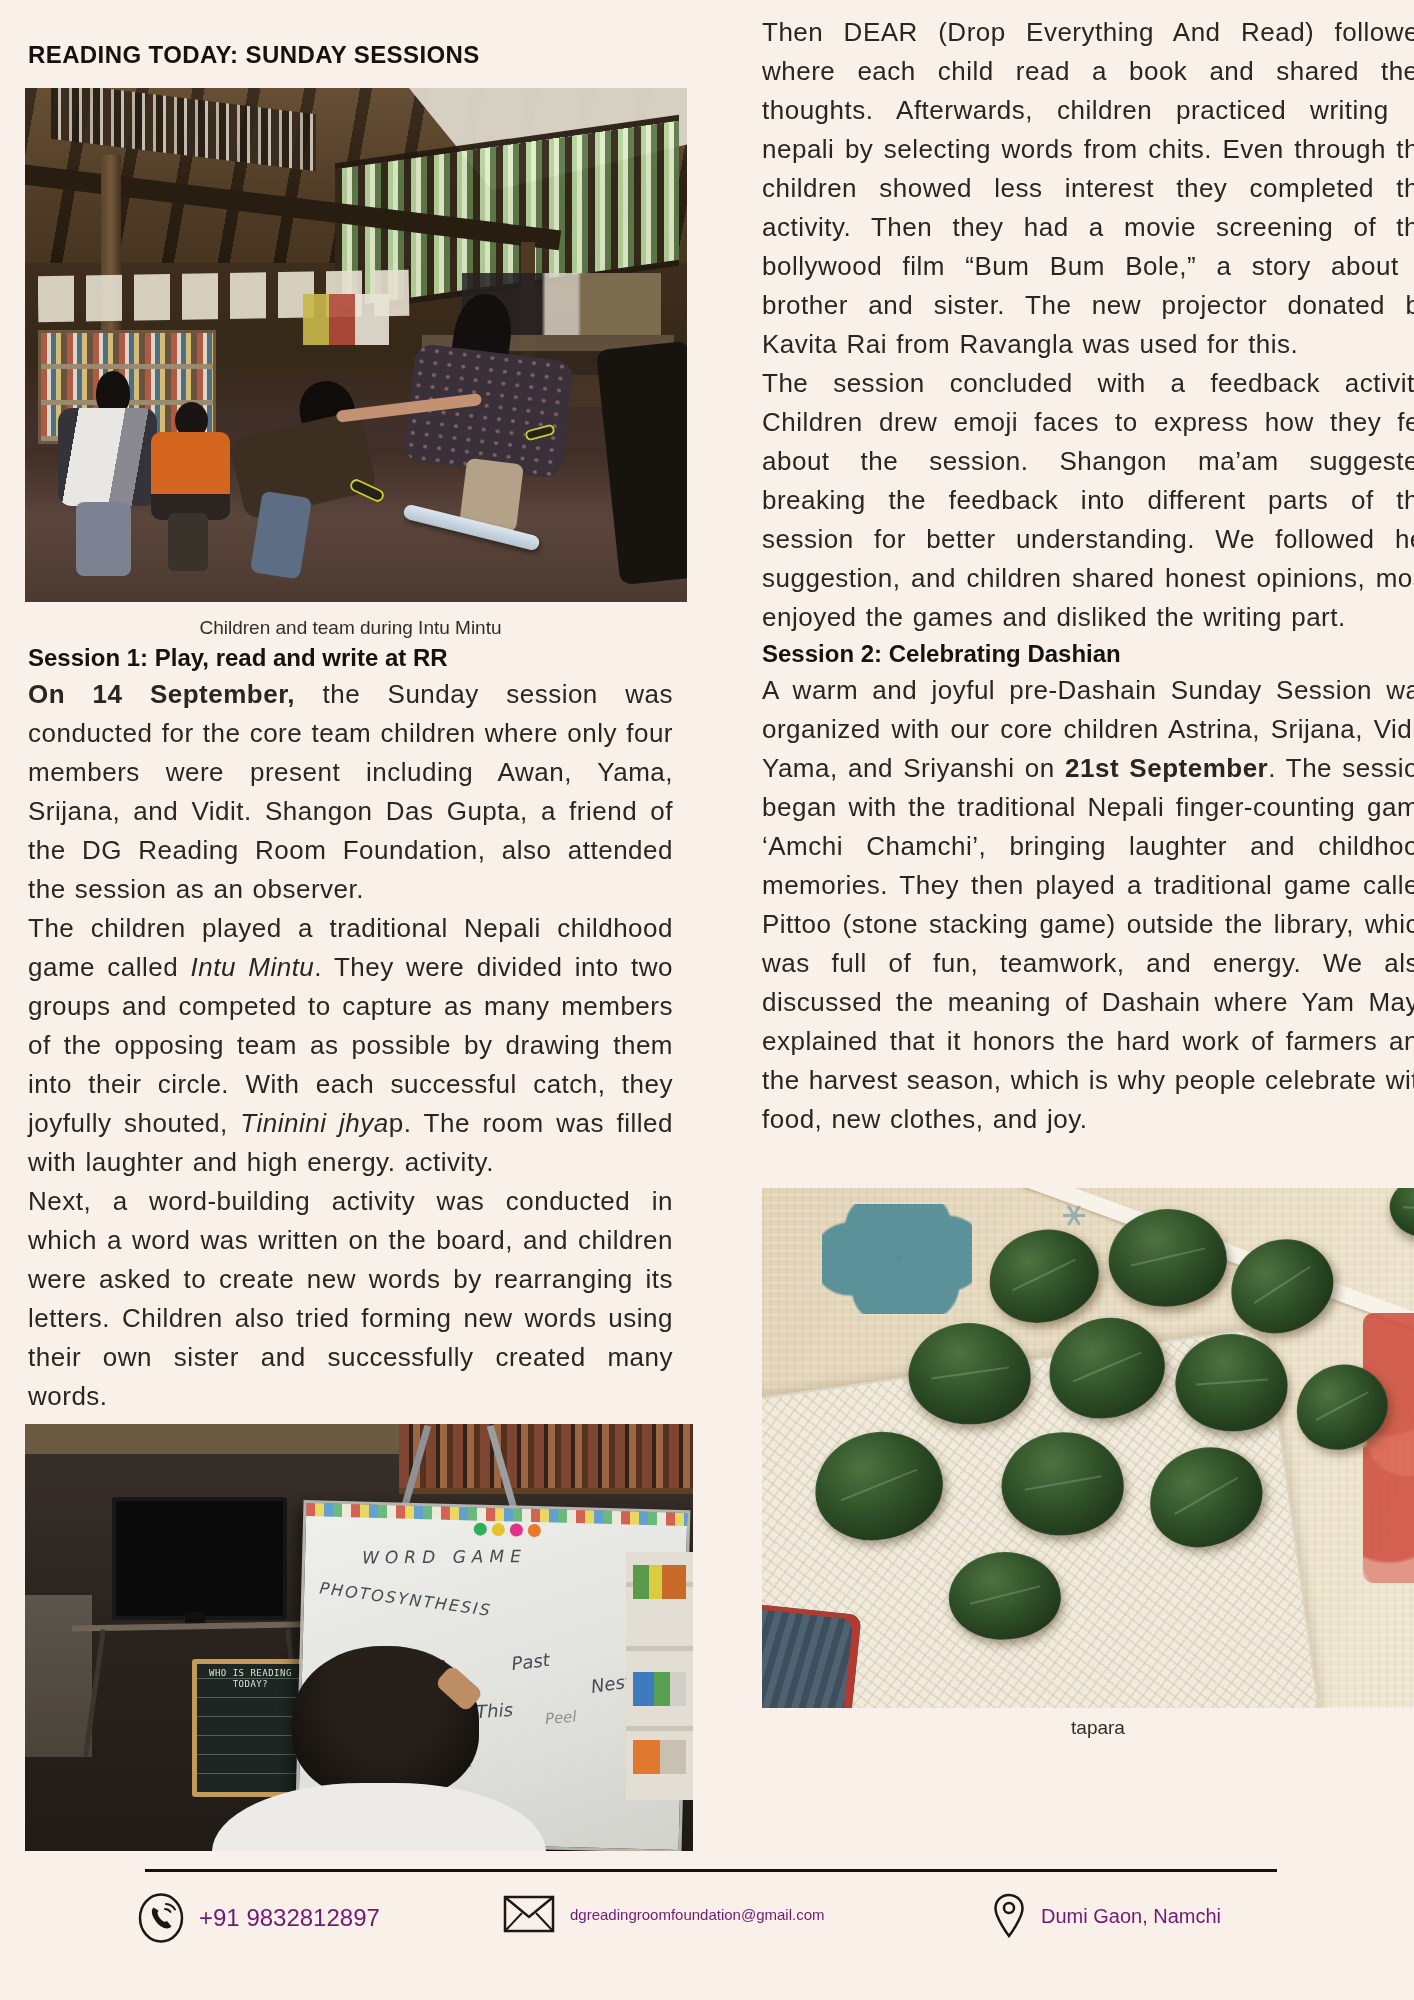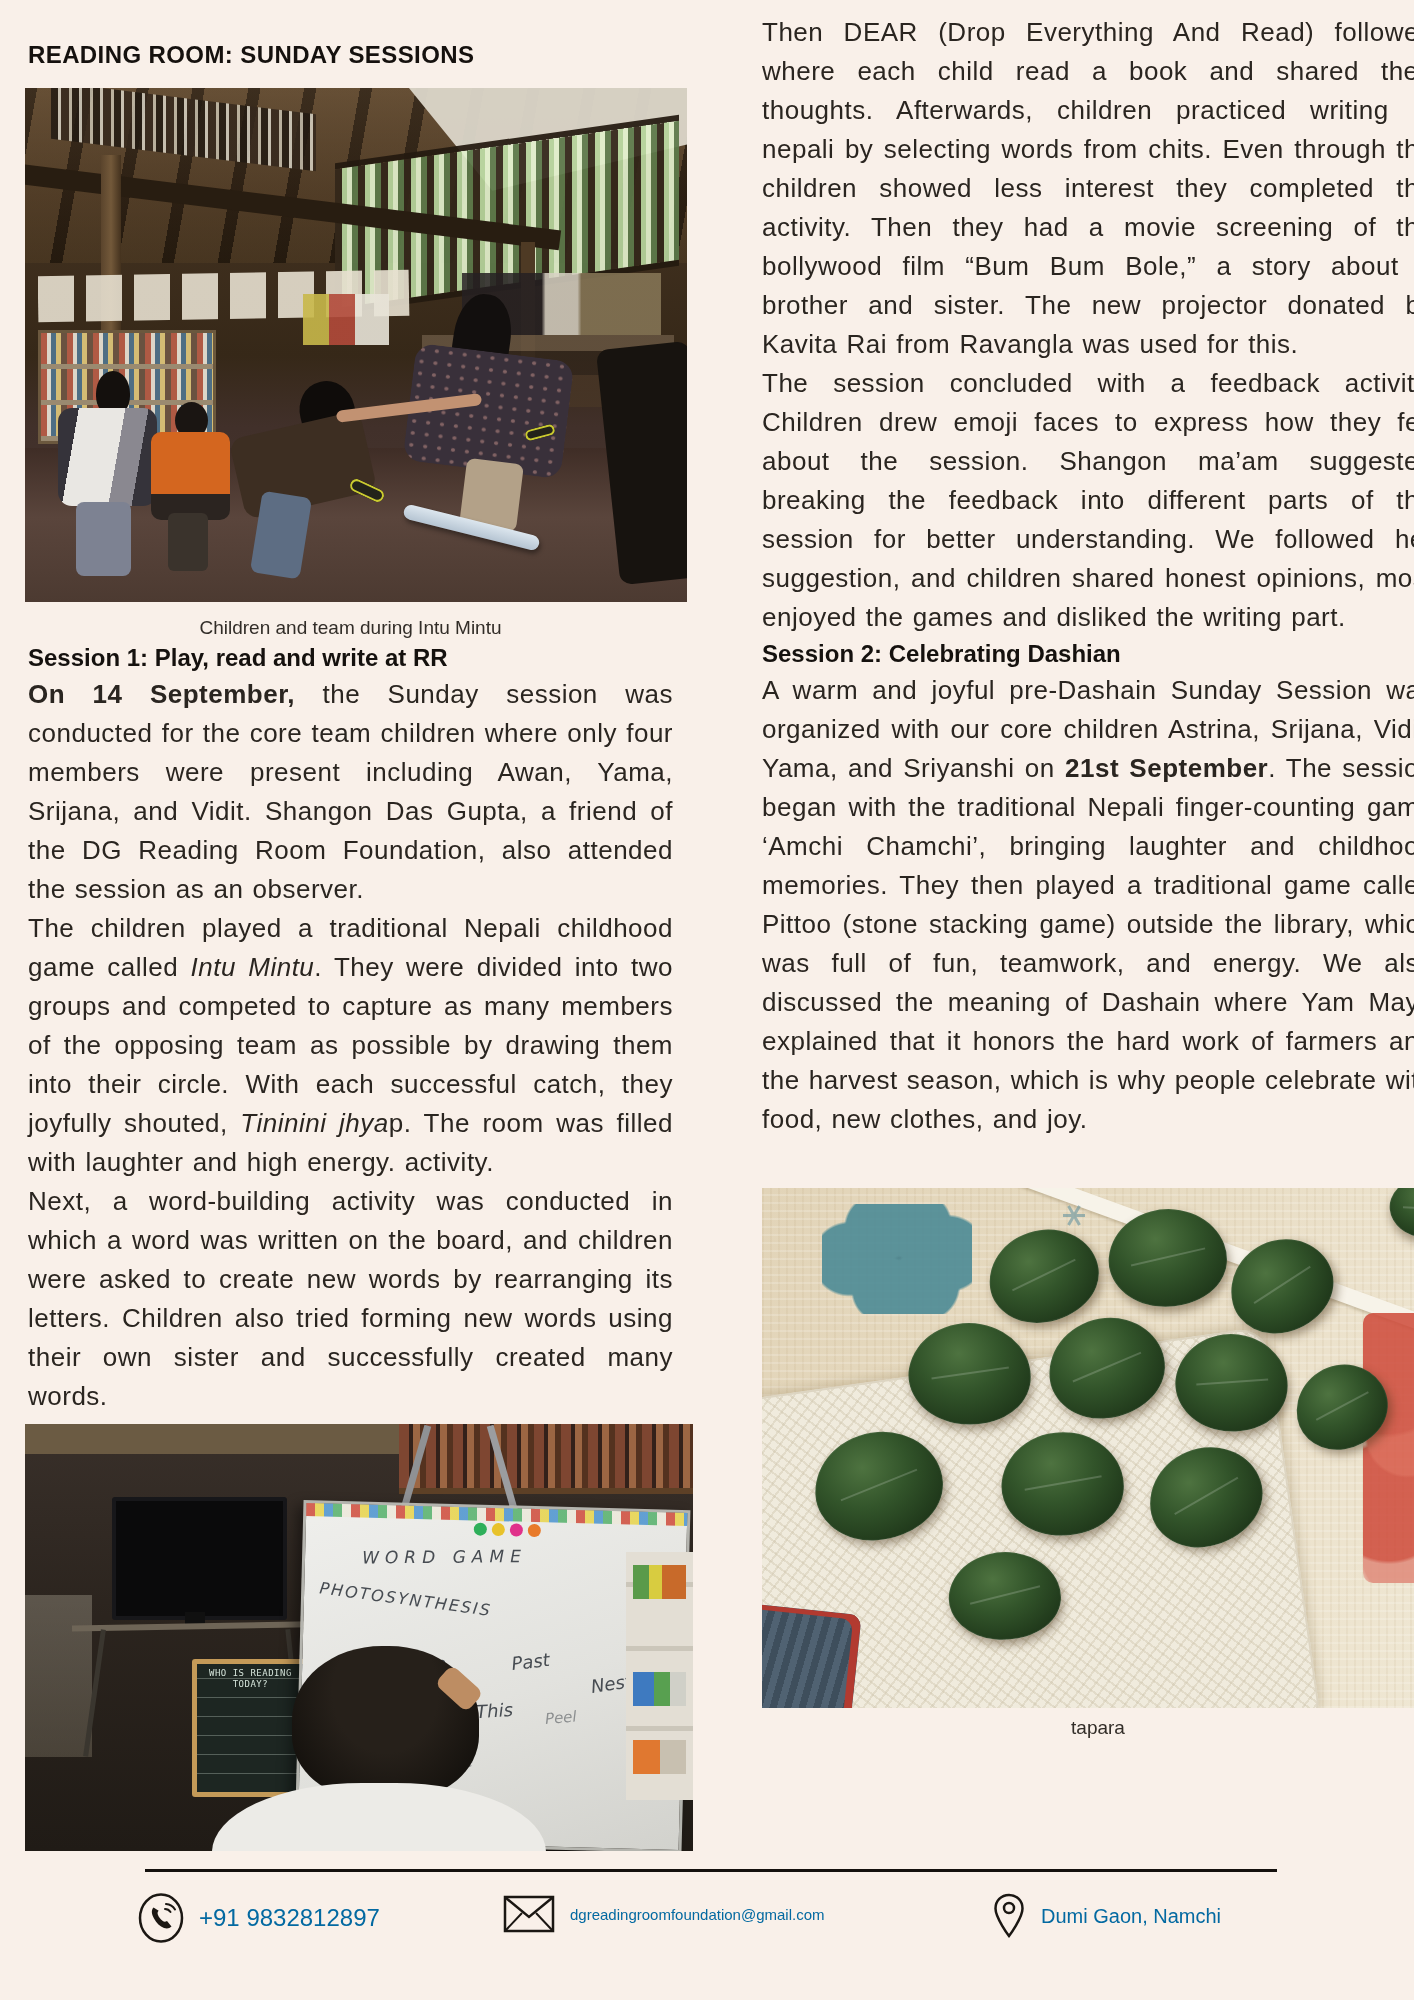--- a/index.html
+++ b/index.html
@@ -127,32 +127,32 @@
   
   .cap1{margin-top:13px;} .s1{margin-top:7px;}
   .p1t{margin-top:14px;min-height:234px;} .p2t{min-height:273px;} .p3t{margin-top:12px;min-height:195px;}
   .cap2{margin-top:11px;}
   .pAt{margin-top:37px;min-height:351px;} .pBt{min-height:273px;}
   .s2{margin-top:39px;} .pCt{margin-top:20px;min-height:507px;}
   .cap3{margin-top:7px;}
   
   .footer{position:absolute;left:0;top:1869px;width:1414px;height:120px;}
   .rule{margin-left:145px;width:1132px;border-top:3px solid #15110e;}
-  .f-item{position:absolute;top:24px;display:flex;align-items:center;gap:15px;color:#0369a1;}
+  .f-item{position:absolute;top:24px;display:flex;align-items:center;gap:15px;color:#701a75;}
   .f-phone{left:138px;font-size:24px;}
   .f-email{left:455px;font-size:15px;padding-left:48px;}
   .f-loc{left:992px;font-size:20px;}
 </style>
 </head>
 <body>
 
 <div class="page">
 
   <div class="col-left">
-    <h1 class="title">READING ROOM: SUNDAY SESSIONS</h1>
+    <h1 class="title">READING TODAY: SUNDAY SESSIONS</h1>
 
     <div class="photo photo1" role="img">
       <div class="p1-ceiling"></div>
       <div class="p1-white"></div>
       <div class="p1-window"></div>
       <div class="p1-loftbooks"></div>
       <div class="p1-beam1"></div>
       <div class="p1-post"></div>
       <div class="p1-post2"></div>
       <div class="p1-art"></div>

